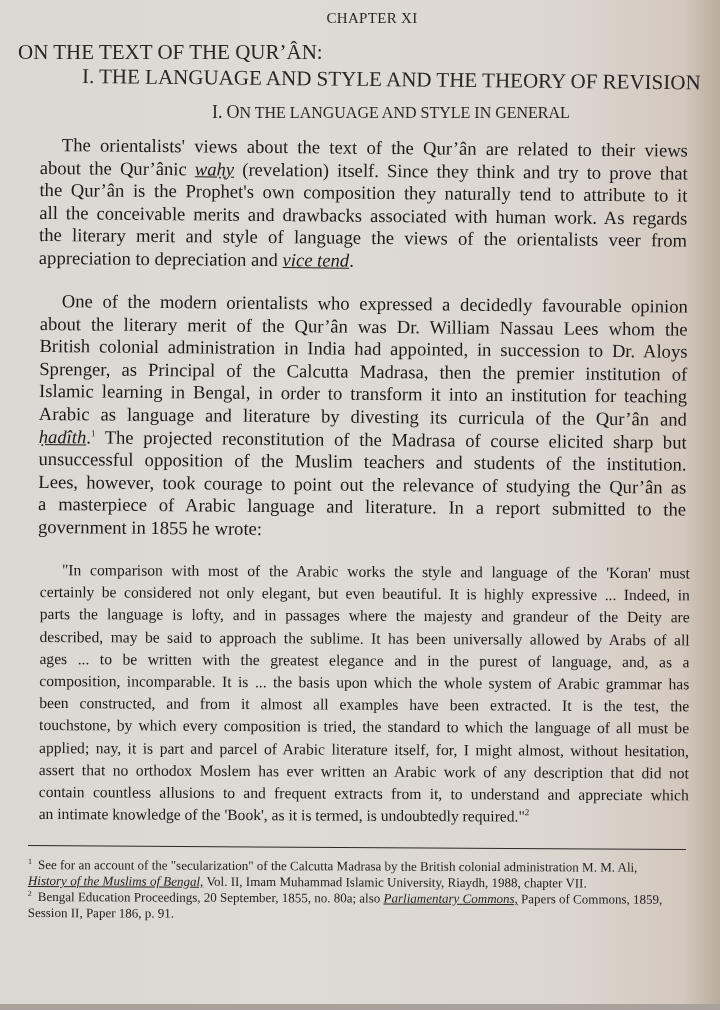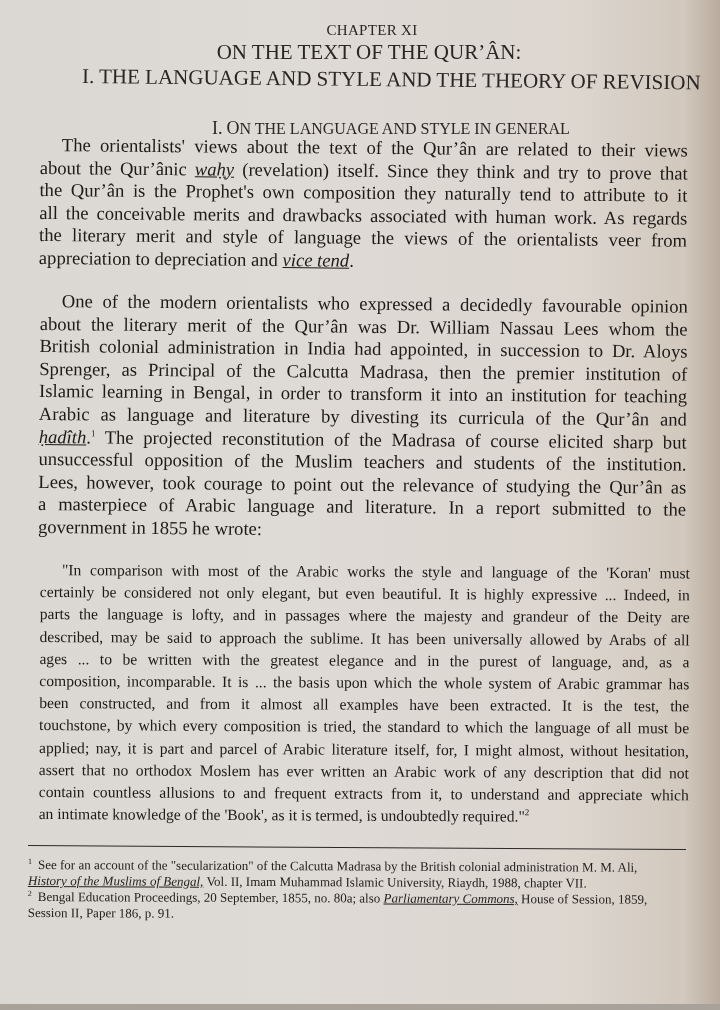--- a/index.html
+++ b/index.html
@@ -6,27 +6,27 @@
     body {
       width: 720px; height: 1010px; overflow: hidden;
       background: linear-gradient(90deg, #dbd7d2 0%, #dedad5 40%, #dcd6cf 80%, #d2c8bd 95%, #b9ab9e 100%);
       font-family: "Liberation Serif", "DejaVu Serif", serif;
       color: #1d1a18;
       position: relative;
     }
     .page { position: absolute; left: 0; top: 0; width: 720px; height: 1010px; }
     .bottom-edge { position: absolute; left: 0; right: 0; bottom: 0; height: 6px; background: #a9a29b; }
 
-    .chapter-label { position: absolute; top: 22px; left: 0; width: 720px; text-align: center;
+    .chapter-label { position: absolute; top: 10px; left: 0; width: 720px; text-align: center;
       font-size: 15px; letter-spacing: 0.3px; color: #2a2624; padding-left: 24px; box-sizing: border-box; }
-    .chapter-title { position: absolute; top: 40px; left: 0; width: 720px; text-align: center;
+    .chapter-title { position: absolute; top: 40px; left: 0; width: 720px; text-align: left;
       font-size: 21px; color: #2a2624; padding-left: 18px; box-sizing: border-box; }
     .chapter-subtitle { position: absolute; top: 64px; left: 82px; width: 620px;
       font-size: 21px; color: #2a2624; white-space: nowrap; transform: rotate(0.6deg); transform-origin: left center; }
-    .section-heading { position: absolute; top: 118px; left: 212px; font-size: 16px; color: #2a2624;
+    .section-heading { position: absolute; top: 102px; left: 212px; font-size: 16px; color: #2a2624;
       font-variant: small-caps; white-space: nowrap; }
     .section-heading .big { font-size: 18px; }
 
     .body-text { position: absolute; left: 40px; width: 648px; font-size: 18.6px; line-height: 22.6px;
       text-align: justify; }
     .body-text .line { display: block; white-space: nowrap; text-align-last: justify; text-align: justify; }
     .body-text .line.last { text-align-last: left; }
     .indent { padding-left: 22px; }
     .para1 { top: 134px; transform: rotate(0.5deg); transform-origin: left top; }
     .para2 { top: 290px; transform: rotate(0.5deg); transform-origin: left top; }
@@ -92,18 +92,18 @@
     <span class="line">assert that no orthodox Moslem has ever written an Arabic work of any description that did not</span>
     <span class="line">contain countless allusions to and frequent extracts from it, to understand and appreciate which</span>
     <span class="line last"><span>an intimate knowledge of the 'Book', as it is termed, is undoubtedly required."</span><sup>2</sup></span>
   </div>
 
   <div class="fn-rule"></div>
 
   <div class="footnotes">
     <span class="line"><span class="fn-num">1</span><span>See for an account of the "secularization" of the Calcutta Madrasa by the British colonial administration M. M. Ali,</span></span>
     <span class="line"><i>History of the Muslims of Bengal,</i><span> Vol. II, Imam Muhammad Islamic University, Riaydh, 1988, chapter VII.</span></span>
-    <span class="line"><span class="fn-num">2</span><span>Bengal Education Proceedings, 20 September, 1855, no. 80a; also </span><i>Parliamentary Commons,</i><span> House of Session, 1859,</span></span>
+    <span class="line"><span class="fn-num">2</span><span>Bengal Education Proceedings, 20 September, 1855, no. 80a; also </span><i>Parliamentary Commons,</i><span> Papers of Commons, 1859,</span></span>
     <span class="line">Session II, Paper 186, p. 91.</span>
   </div>
 
   <div class="bottom-edge"></div>
 </div>
 
 </body></html>

